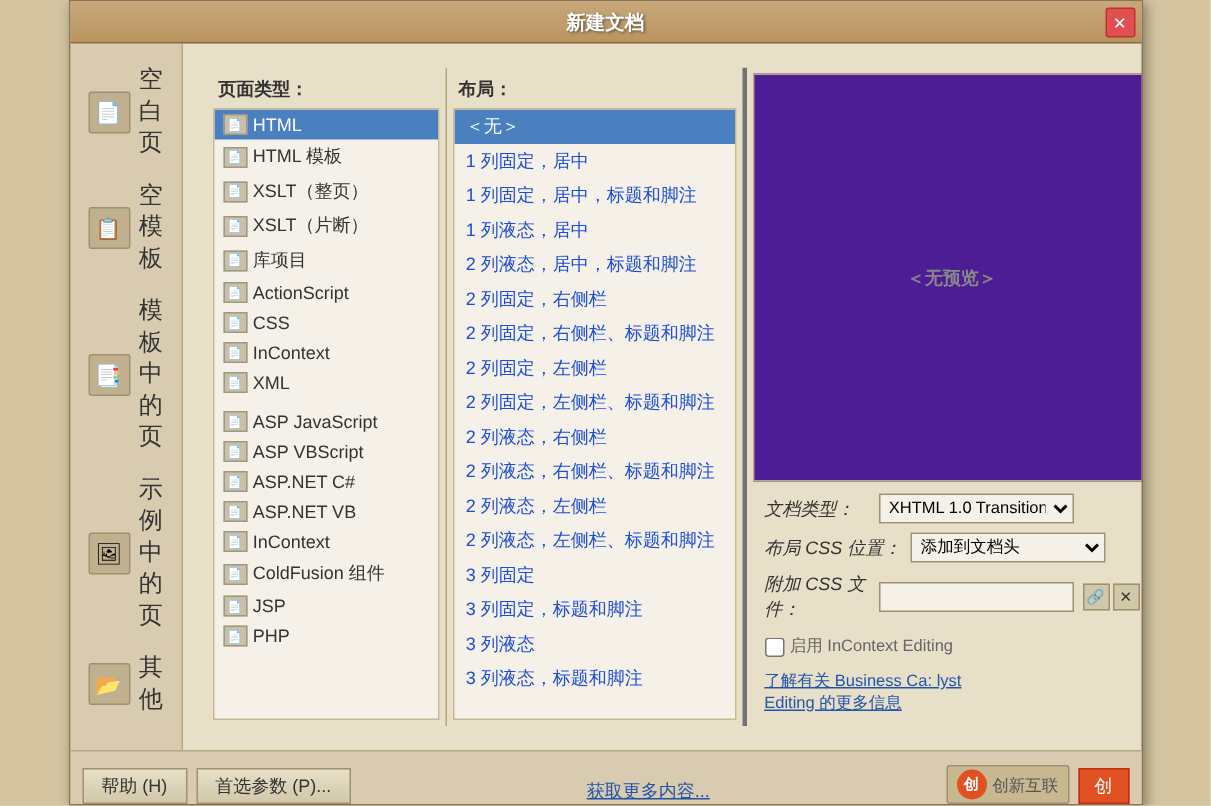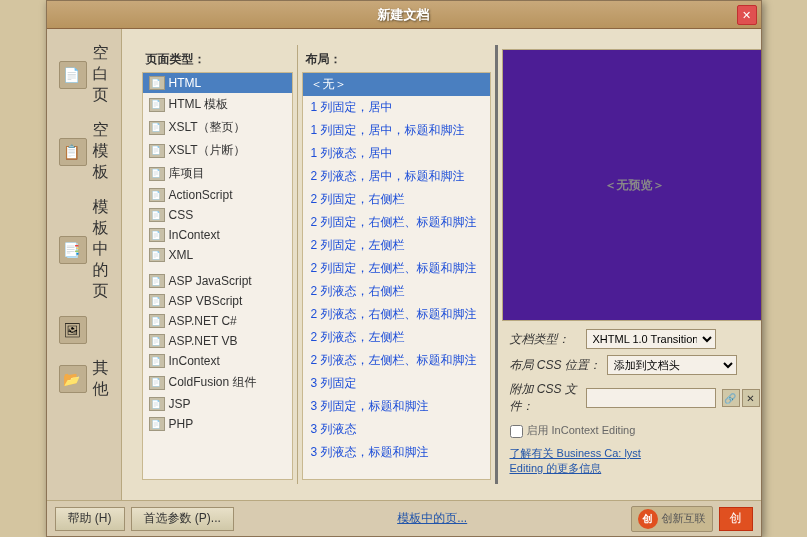--- a/index.html
+++ b/index.html
@@ -242,21 +242,21 @@
       font-size: 11px;
       color: #2255aa;
       text-decoration: underline;
       cursor: pointer;
     }
     .bottom-bar {
       height: 36px;
       background: #d8cbb0;
       border-top: 1px solid #b8a880;
       display: flex;
-      align-items: center;
+      align-items: flex-end;
       padding: 0 8px;
       gap: 6px;
     }
     .bottom-btn {
       height: 24px;
       padding: 0 12px;
       background: linear-gradient(to bottom, #e8e0c8, #d0c8a8);
       border: 1px solid #a09070;
       font-size: 12px;
       cursor: pointer;
@@ -323,20 +323,21 @@
         <div class="left-item">
       <div class="icon">📋</div>
       <span class="item-label">空模板</span>
     </div>
         <div class="left-item">
       <div class="icon">📑</div>
       <span class="item-label">模板中的页</span>
     </div>
         <div class="left-item">
       <div class="icon">🖼</div>
+      <span class="item-label">示例中的页</span>
     </div>
         <div class="left-item">
       <div class="icon">📂</div>
       <span class="item-label">其他</span>
     </div>
       </div>
 
     <div class="main-area">
       <div class="columns-row">
 
@@ -476,21 +477,21 @@
           </div>
         </div>
       </div>
     </div>
   </div>
 
   <div class="bottom-bar">
     <button class="bottom-btn">帮助 (H)</button>
     <button class="bottom-btn">首选参数 (P)...</button>
     <div class="spacer"></div>
-    <span class="get-more-link">模板中的页...</span>
+    <span class="get-more-link">获取更多内容...</span>
     <div class="spacer"></div>
     <div class="watermark">
       <div class="watermark-icon">创</div>
       <span>创新互联</span>
     </div>
     <button class="create-btn">创</button>
   </div>
 </div>
 
 </body></html>

